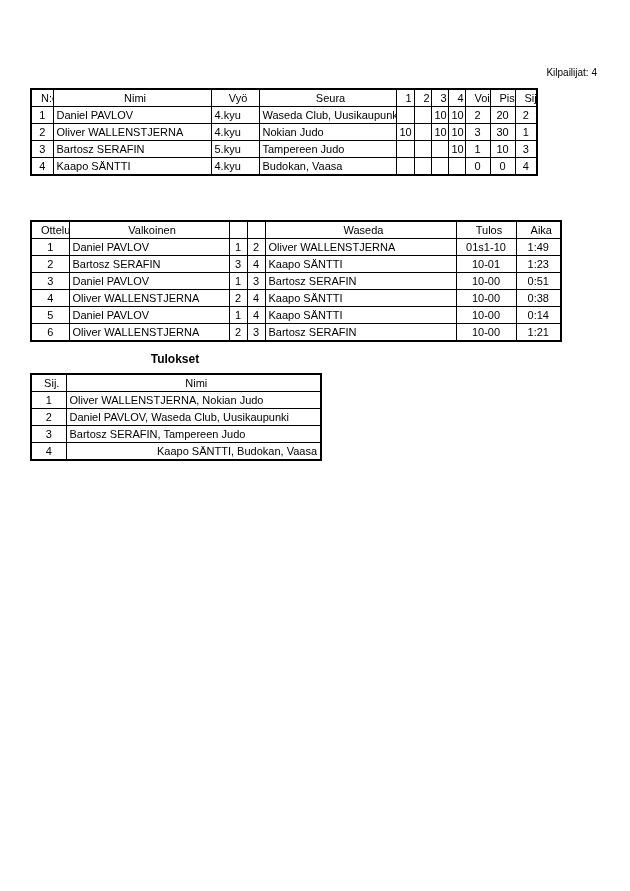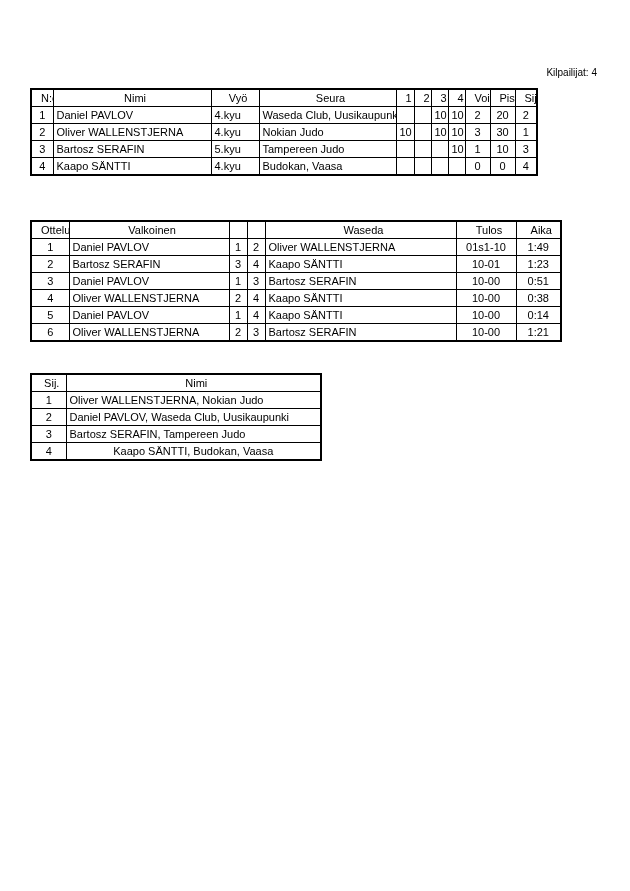--- a/index.html
+++ b/index.html
@@ -177,20 +177,21 @@
           <td style="text-align: left;">Oliver WALLENSTJERNA</td>
           <td style="text-align: center;">2</td>
           <td style="text-align: center;">3</td>
           <td style="text-align: left;">Bartosz SERAFIN</td>
           <td style="text-align: center;">10-00</td>
           <td style="text-align: center;">1:21</td>
         </tr>
       </tbody>
     </table>
 
+  <div class="sec-heading" style="left:30px; width:290px; top:352px;">Tulokset</div>
 
   <table style="left:30px; top:373px; width:290px;">
       <thead>
         <tr>
           <th style="width: 35px;">Sij.</th>
           <th style="width: 255px;">Nimi</th>
         </tr>
       </thead>
       <tbody>
         <tr>
@@ -200,18 +201,18 @@
         <tr>
           <td style="text-align: center;">2</td>
           <td style="text-align: left;">Daniel PAVLOV, Waseda Club, Uusikaupunki</td>
         </tr>
         <tr>
           <td style="text-align: center;">3</td>
           <td style="text-align: left;">Bartosz SERAFIN, Tampereen Judo</td>
         </tr>
         <tr>
           <td style="text-align: center;">4</td>
-          <td style="text-align: center;">Kaapo SÄNTTI, Budokan, Vaasa</td>
+          <td style="text-align: right;">Kaapo SÄNTTI, Budokan, Vaasa</td>
         </tr>
       </tbody>
     </table>
 
 </div>
 
 </body></html>

